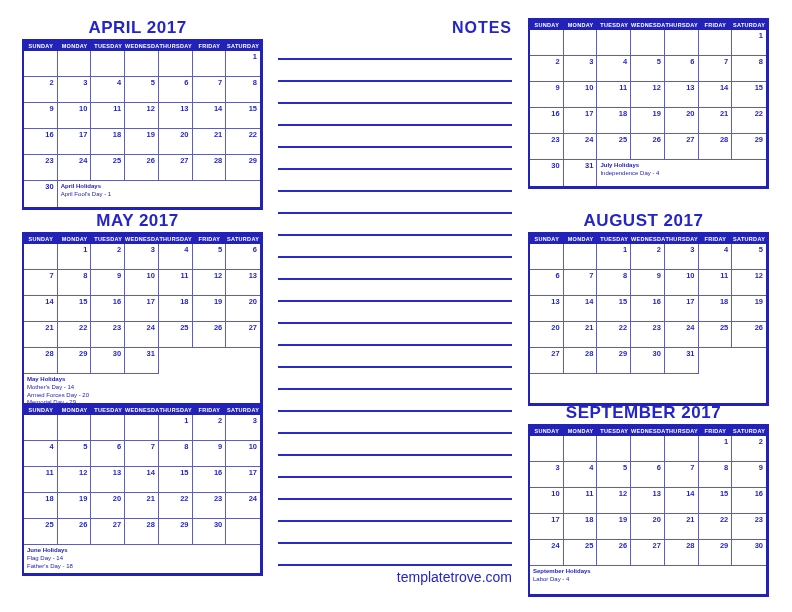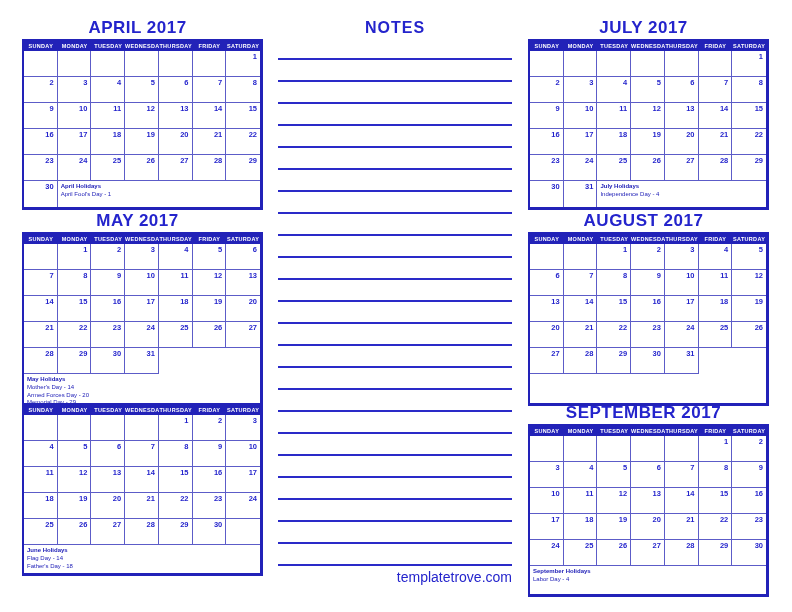--- a/index.html
+++ b/index.html
@@ -52,21 +52,21 @@
     vertical-align:top;text-align:left;padding:2px 0 0 3px;height:24px;
   }
   td.h-inline{height:24px;}
   td.h-merged{height:27px;}
   td.h-row{height:26px;}
   .h-title{font-size:6px;font-weight:bold;color:var(--main);line-height:1.3;white-space:nowrap;}
   .h-line{font-size:6px;color:var(--main);line-height:1.3;white-space:nowrap;}
 
   .notes{position:absolute;left:278px;top:18px;width:234px;}
   .notes-title{
-    text-align:center;font-size:16px;font-weight:bold;letter-spacing:1px;
+    text-align:right;font-size:16px;font-weight:bold;letter-spacing:1px;
     color:var(--textblue);height:20px;line-height:20px;
   }
   .notes-lines{margin-top:0;}
   .note-line{
     height:22px;box-sizing:border-box;
     border-bottom:2px solid var(--lineblue);
   }
   .site-footer{
     position:absolute;left:278px;top:568px;width:234px;height:18px;
     text-align:right;font-size:14px;line-height:18px;color:var(--textblue);
@@ -274,21 +274,20 @@
             <td class="holiday h-row" colspan="7">
               <div class="h-title">June Holidays</div>
               <div class="h-line">Flag Day - 14</div>
               <div class="h-line">Father's Day - 18</div>
             </td>
           </tr>
         </tbody>
       </table>
     </div>
   <div class="cal slot-right-top">
-      <div class="cal-title">JULY 2017</div>
       <table class="cal-table">
         <tbody>
           <tr>
             <th class="dow">SUNDAY</th>
             <th class="dow">MONDAY</th>
             <th class="dow">TUESDAY</th>
             <th class="dow">WEDNESDAY</th>
             <th class="dow">THURSDAY</th>
             <th class="dow">FRIDAY</th>
             <th class="dow">SATURDAY</th>

